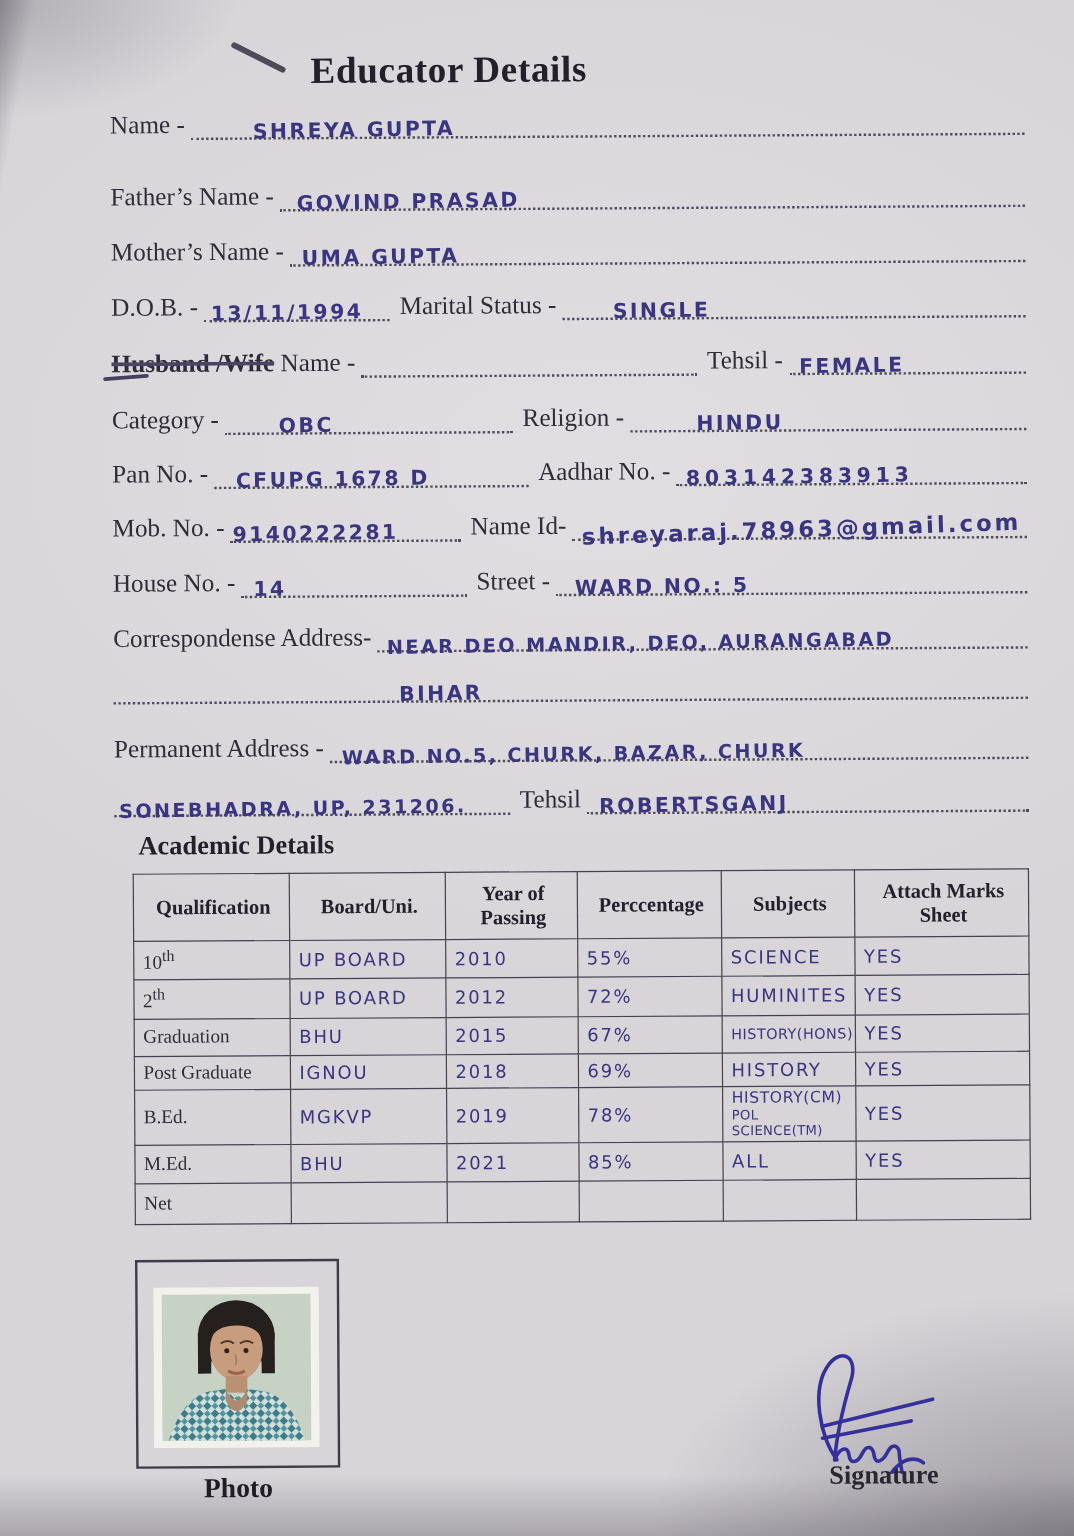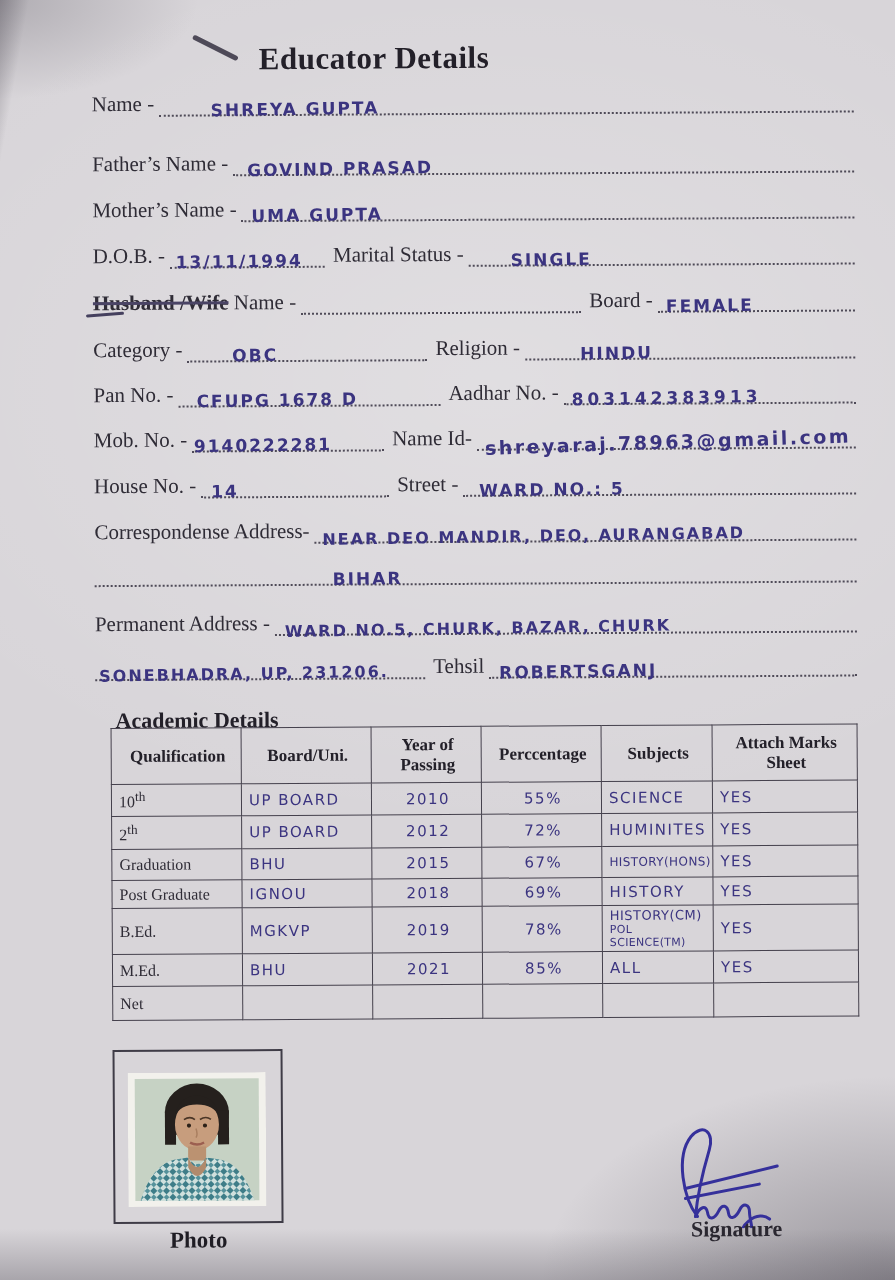--- a/index.html
+++ b/index.html
@@ -29,33 +29,33 @@
   .lbl{font-size:21px;white-space:nowrap;padding-right:5px;color:#2f2c36;}
   .struck{text-decoration:line-through;text-decoration-color:#4a4465;text-decoration-thickness:2.5px;font-weight:bold;}
   .line{flex:1;position:relative;border-bottom:2.5px dotted #4f4b58;height:25px;}
   .line.fx{flex:none;}
   .gap{width:8px;}
   .hw{
     position:absolute;bottom:-5px;white-space:nowrap;
     font-family:"DejaVu Sans", sans-serif;font-weight:bold;
     font-size:17px;letter-spacing:2px;color:#3b3480;transform:rotate(-0.6deg);
   }
-  .heading{position:absolute;left:115px;top:706px;font-weight:bold;font-size:22px;color:#232029;}
+  .heading{position:absolute;left:115px;top:690px;font-weight:bold;font-size:22px;color:#232029;}
   table.acad{
     position:absolute;left:110px;top:726px;width:746px;height:281px;
     border-collapse:collapse;table-layout:fixed;
   }
   table.acad th, table.acad td{
     border:1.6px solid #45414d;padding:2px 4px 2px 7px;vertical-align:middle;overflow:hidden;
   }
   table.acad th{font-size:17px;font-weight:bold;color:#232029;text-align:center;}
   th.al{text-align:left;margin-left:48px;}
   td.q{font-size:16px;color:#2f2c36;}
   .hwc{font-family:"DejaVu Sans",sans-serif;font-weight:normal;color:#3b3480;font-size:15px;letter-spacing:1.5px;}
-  td.ctr{text-align:center;}
+  td.ctr{text-align:left;}
   td .subj1{font-size:13px;letter-spacing:0.5px;}
   td .subj2{font-size:11px;letter-spacing:0.3px;}
   .photo-box{position:absolute;left:110px;top:1048px;width:166px;height:170px;border:2px solid #3f3c47;}
   .photo-box svg{position:absolute;left:13px;top:21px;}
   .photo-cap{position:absolute;left:110px;top:1226px;width:170px;text-align:center;
     font-weight:bold;font-size:23px;color:#1f1d24;}
   .sig{position:absolute;left:650px;top:1118px;width:150px;height:112px;}
   .sig-cap{position:absolute;left:648px;top:1218px;width:170px;text-align:center;
     font-weight:bold;font-size:22px;color:#2a2730;}
 </style>
@@ -99,21 +99,21 @@
     <span class="lbl">Marital Status -</span>
     <span class="line">
       <span class="hw" style="left:42px;">SINGLE</span>
     </span>
   </div>
 
   <div class="row" style="top:287px;">
     <span class="lbl"><span class="struck">Husband /Wife</span> <span>Name -</span></span>
     <span class="line fx" style="width:280px;"></span>
     <span class="gap"></span>
-    <span class="lbl">Board -</span>
+    <span class="lbl">Tehsil -</span>
     <span class="line">
       <span class="hw" style="left:8px;">FEMALE</span>
     </span>
   </div>
 
   <div class="row" style="top:334px;">
     <span class="lbl">Category -</span>
     <span class="line fx" style="width:240px;">
       <span class="hw" style="left:45px;">OBC</span>
     </span>

